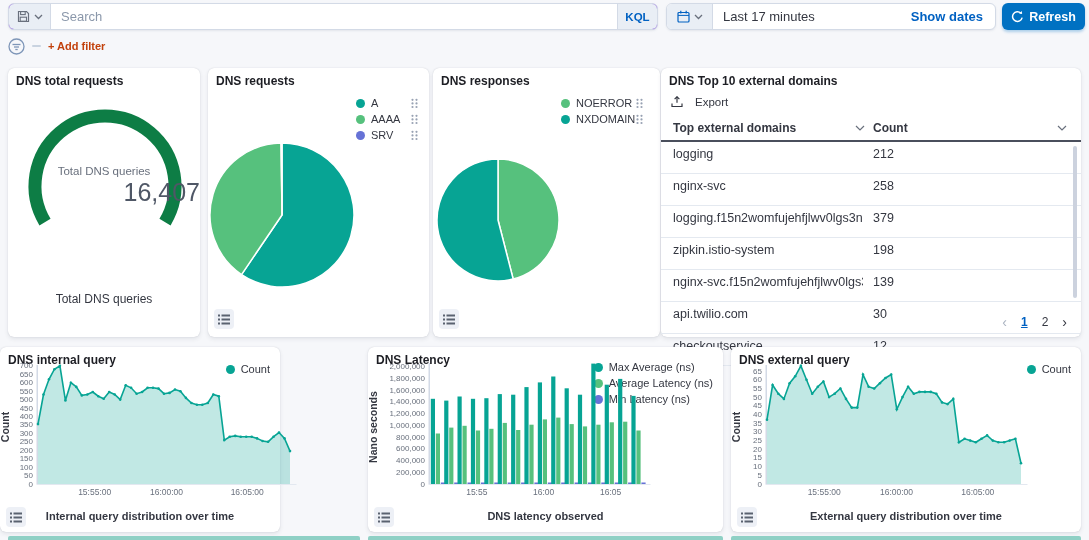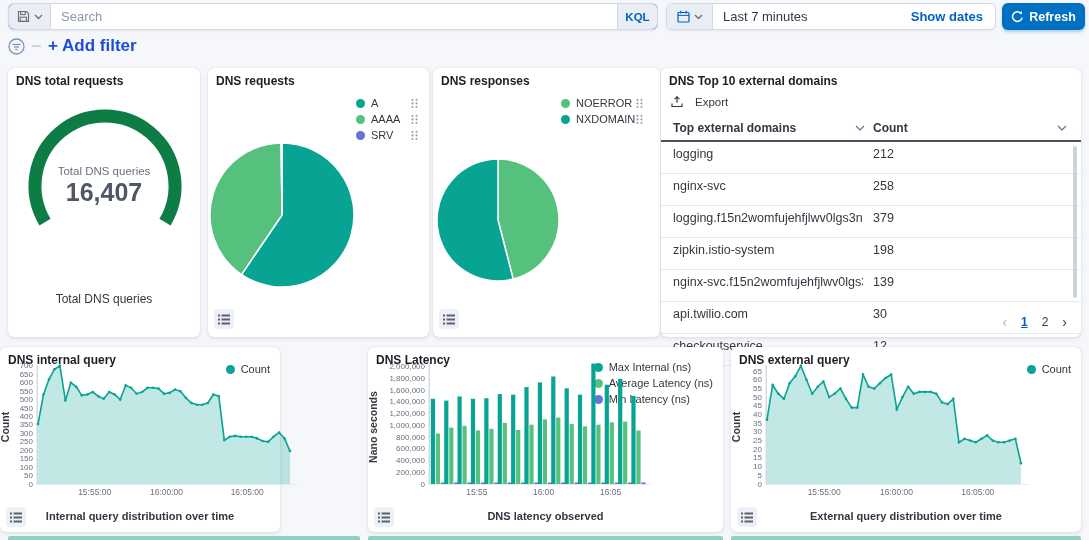--- a/index.html
+++ b/index.html
@@ -43,31 +43,31 @@
     left:1002px; top:3px; width:83px; height:27px;
     background:#0071c2; border-radius:6px; border:none;
     color:#fff; font-size:12.5px; font-weight:bold;
     display:flex; align-items:center; justify-content:center; gap:5px;
     cursor:pointer; font-family:"Liberation Sans", sans-serif;
     box-shadow:0 2px 3px rgba(0,113,194,.3);
   }
 
   .filter-row { left:8px; top:37px; height:18px; display:flex; align-items:center; gap:7px; }
   .filter-dash { width:9px; height:2px; background:#c9d3e0; border-radius:1px; }
-  .add-filter { font-size:17px; font-weight:bold; color:#1d4ed8; cursor:pointer; }
+  .add-filter { font-size:11px; font-weight:bold; color:#c2410c; cursor:pointer; }
 
   
   .panel {
     position:absolute; background:#fff; border-radius:6px;
     box-shadow:0 0 1px rgba(50,60,80,.25), 0 2px 4px rgba(50,60,80,.1);
   }
   .panel-title { position:absolute; left:8px; top:6px; font-size:12px; font-weight:bold; color:#1d1e24; }
 
   .gauge-center-label { position:absolute; top:97px; width:100%; text-align:center; font-size:11.5px; color:#69707d; }
-  .gauge-value { position:absolute; top:110px; width:100%; text-align:center; font-size:25px; color:#4f5766;font-weight:bold; }
+  .gauge-value { position:absolute; top:110px; width:100%; text-align:right; font-size:25px; color:#4f5766; }
   .gauge-bottom-label { position:absolute; top:224px; width:100%; text-align:center; font-size:12px; color:#343741; }
 
   .legend { position:absolute; }
   .legend-item { position:relative; display:flex; align-items:center; gap:6px; height:16px; cursor:pointer; }
   .legend-dot { width:9px; height:9px; border-radius:50%; flex:0 0 auto; }
   .legend-label { font-size:11px; color:#343741; white-space:nowrap; }
   .legend-actions { position:absolute; right:0; top:3px; cursor:pointer; }
 
   .legend-toggle {
     position:absolute; left:6px; width:20px; height:20px;
@@ -129,21 +129,21 @@
     <svg width="13" height="13" viewBox="0 0 13 13">
       <rect x="1" y="2.5" width="11" height="9.5" rx="1" fill="none" stroke="#0061c2" stroke-width="1.2"></rect>
       <line x1="3.8" y1="0.8" x2="3.8" y2="3.6" stroke="#0061c2" stroke-width="1.2"></line>
       <line x1="9.2" y1="0.8" x2="9.2" y2="3.6" stroke="#0061c2" stroke-width="1.2"></line>
       <line x1="1" y1="5.4" x2="12" y2="5.4" stroke="#0061c2" stroke-width="1"></line>
     </svg>
     <svg width="9" height="6" viewBox="0 0 9 6">
       <path d="M1 1l3.5 3.5L8 1" fill="none" stroke="#69707d" stroke-width="1.3"></path>
     </svg>
   </div>
-  <div class="dp-text">Last 7 minutes</div>
+  <div class="dp-text">Last 17 minutes</div>
   <div class="showdates">Show dates</div>
 </div>
 
 <button class="abs refresh-btn">
   <svg width="13" height="13" viewBox="0 0 14 14">
     <path d="M12 8.2A5.2 5.2 0 1 1 10.6 3.4" fill="none" stroke="#fff" stroke-width="1.6"></path>
     <path d="M11.6 1l.4 3.3-3.2-.6z" fill="#fff"></path>
   </svg>
   <span>Refresh</span>
 </button>
@@ -424,21 +424,21 @@
         <rect x="3.5" y="8.5" width="8.5" height="2" fill="#5a6270"></rect>
     </svg>
   </div>
 </div>
 
 <div class="panel" style="left:368px; top:347px; width:355px; height:185px;">
   <div class="panel-title">DNS Latency</div>
   <div class="legend" id="legend-latency" style="right:10px; top:12px;">
       <div class="legend-item">
         <span class="legend-dot" style="background: rgb(7, 164, 148);"></span>
-        <span class="legend-label">Max Internal (ns)</span>
+        <span class="legend-label">Max Average (ns)</span>
       </div>
       <div class="legend-item">
         <span class="legend-dot" style="background: rgb(86, 193, 125);"></span>
         <span class="legend-label">Average Latency (ns)</span>
       </div>
       <div class="legend-item">
         <span class="legend-dot" style="background: rgb(102, 114, 214);"></span>
         <span class="legend-label">Min Latency (ns)</span>
       </div>
     </div>

